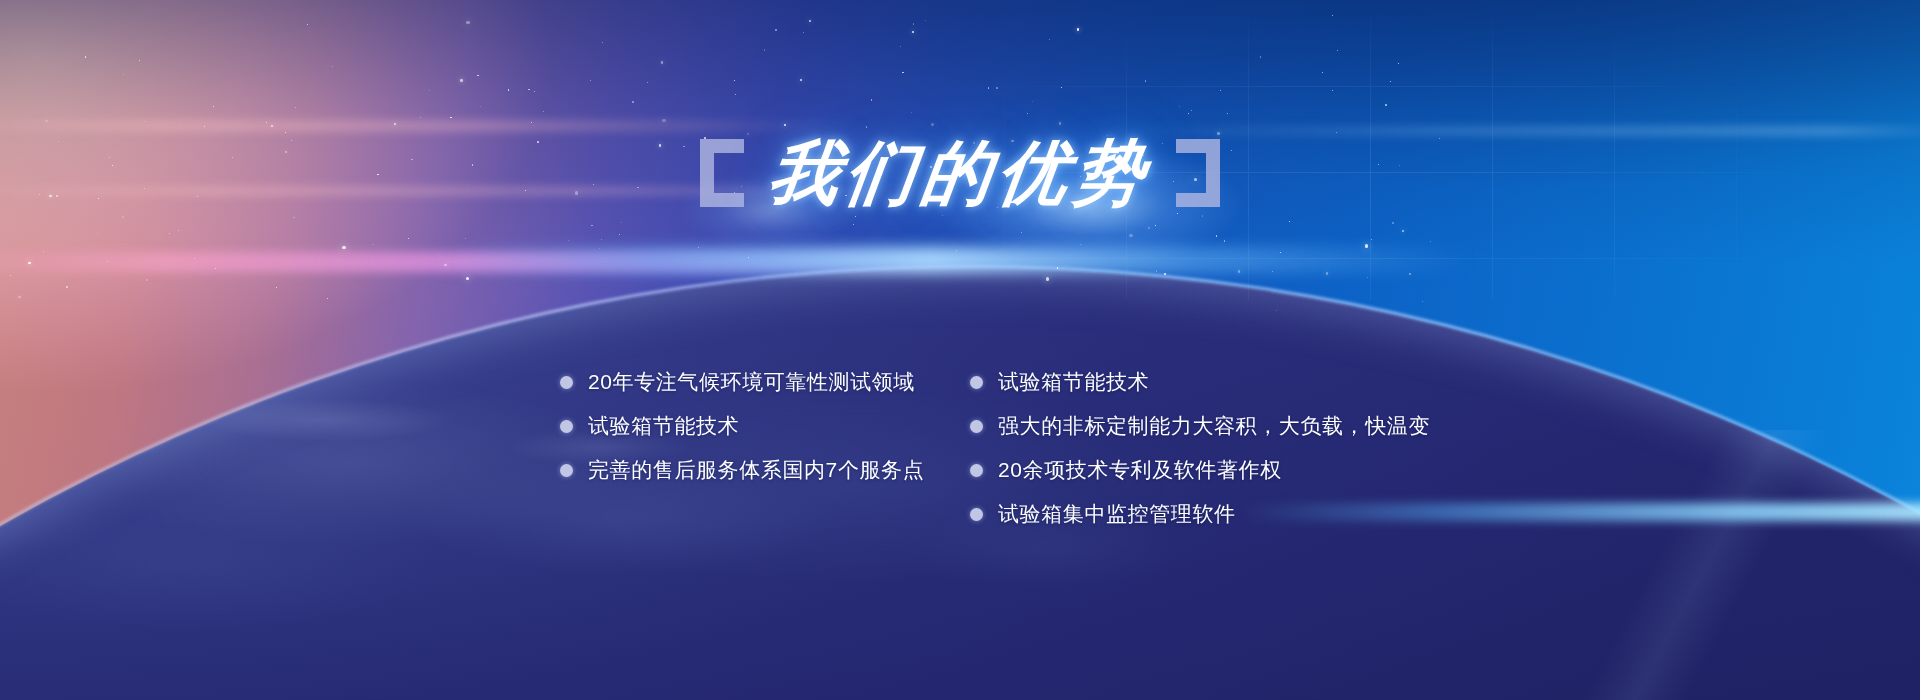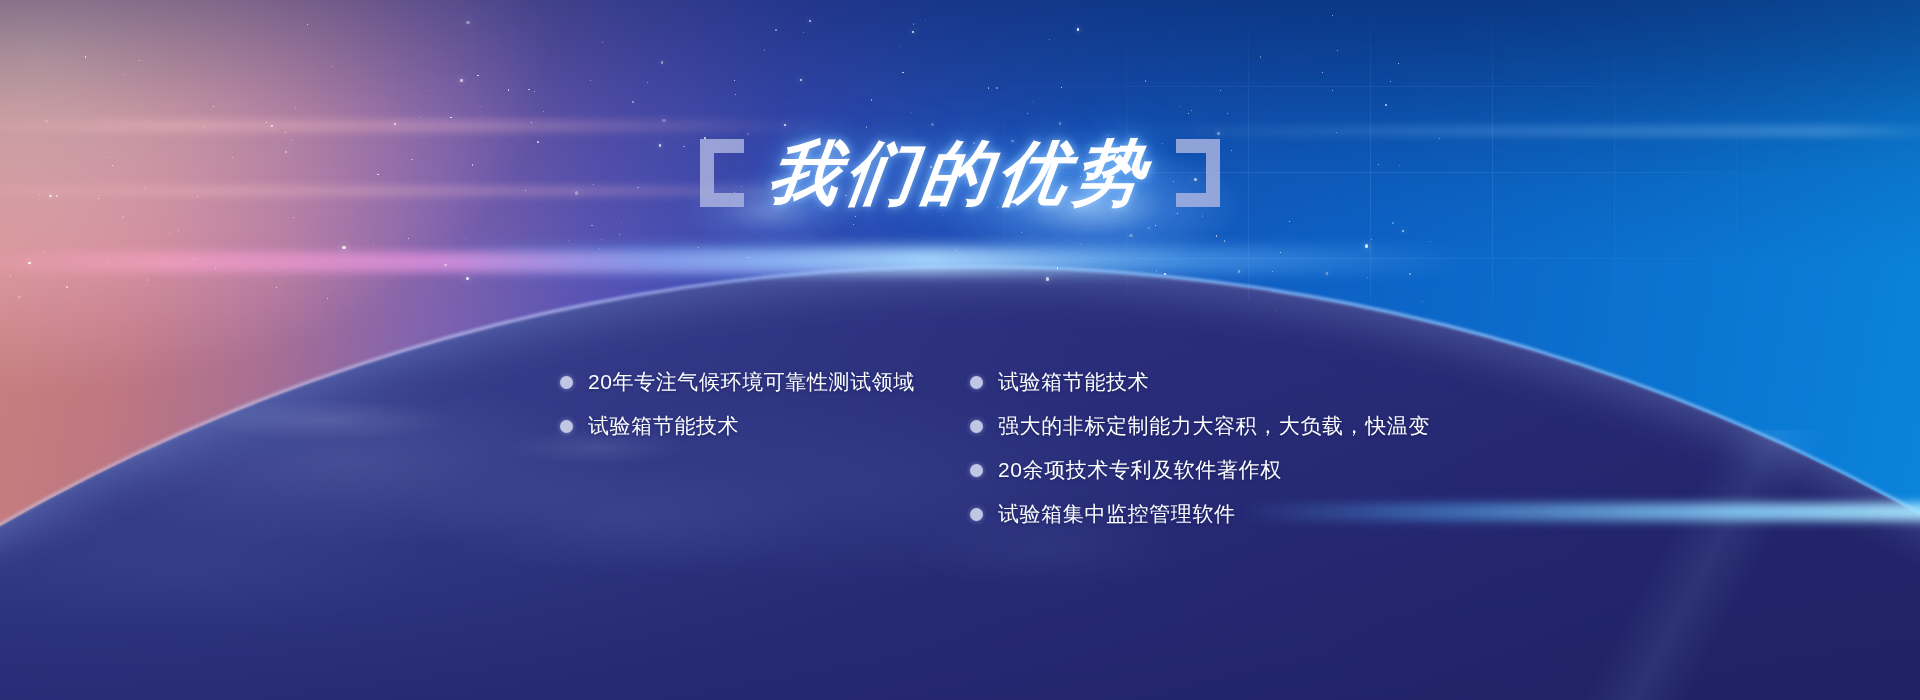--- a/index.html
+++ b/index.html
@@ -467,20 +467,24 @@
 
     <div class="feature-col" id="col-left">
       <div class="feature-item">
         <span class="bullet"></span>
         <span class="feature-label">20年专注气候环境可靠性测试领域</span>
       </div>
       <div class="feature-item">
         <span class="bullet"></span>
         <span class="feature-label">试验箱节能技术</span>
       </div>
+      <div class="feature-item">
+        <span class="bullet"></span>
+        <span class="feature-label">完善的售后服务体系国内7个服务点</span>
+      </div>
     </div>
 
     <div class="feature-col" id="col-right">
       <div class="feature-item">
         <span class="bullet"></span>
         <span class="feature-label">试验箱节能技术</span>
       </div>
       <div class="feature-item">
         <span class="bullet"></span>
         <span class="feature-label">强大的非标定制能力大容积，大负载，快温变</span>

